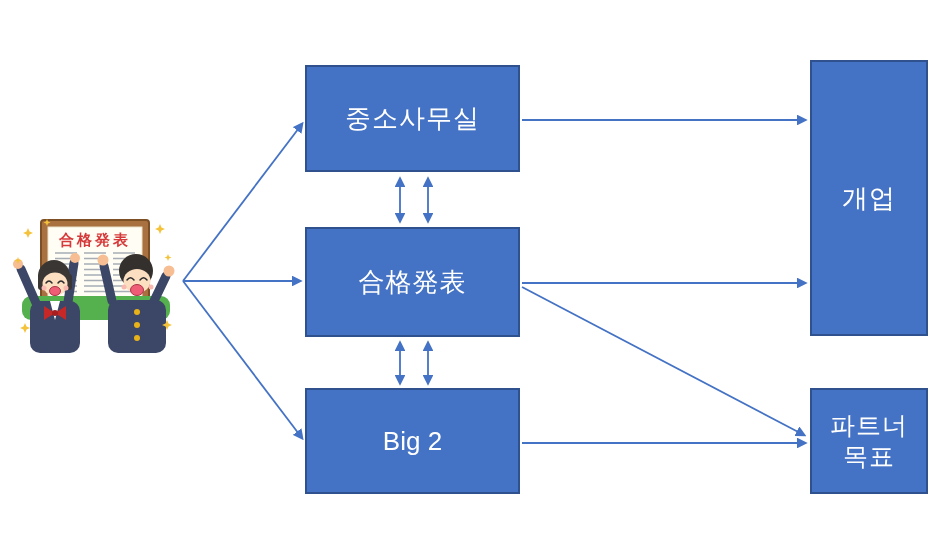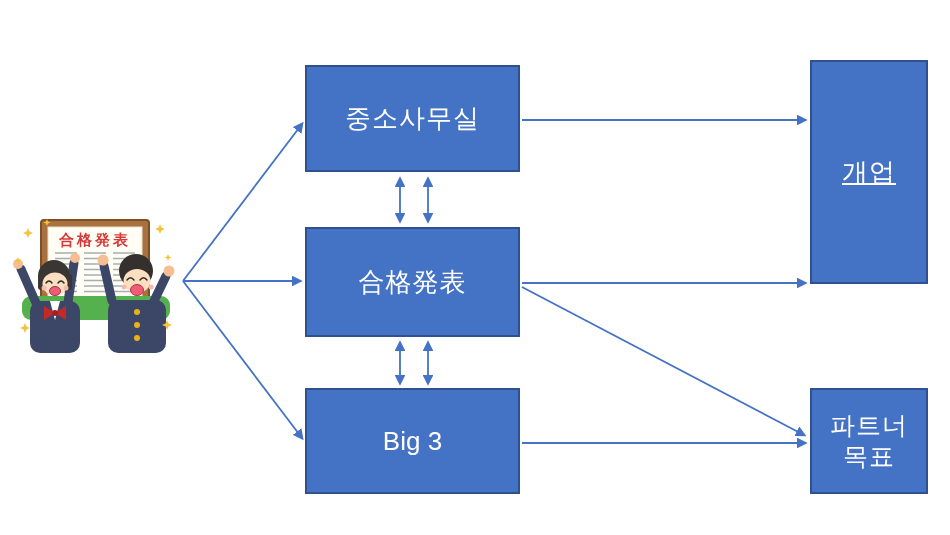--- a/index.html
+++ b/index.html
@@ -15,21 +15,21 @@
     background:#4472C4;
     border:2px solid #2F528F;
     box-sizing:border-box;
     display:flex;align-items:center;justify-content:center;
     color:#ffffff;font-size:26px;letter-spacing:1px;
     text-align:center;white-space:pre-line;line-height:1.25;
   }
   .node-small-office{left:305px;top:65px;width:215px;height:107px;}
   .node-local-midlarge{left:305px;top:227px;width:215px;height:110px;}
   .node-big4{left:305px;top:388px;width:215px;height:106px;letter-spacing:0;}
-  .node-open-practice{left:810px;top:60px;width:118px;height:224px;text-decoration:underline;}
+  .node-open-practice{left:810px;top:60px;width:118px;height:276px;}
   .node-partner-goal{left:810px;top:388px;width:118px;height:106px;font-size:25px;}
   .clipart{position:absolute;left:0;top:195px;width:200px;height:170px;}
 </style>
 </head>
 <body>
 
 <div class="stage">
 
   <svg class="arrow-layer" width="950" height="535" viewBox="0 0 950 535" xmlns="http://www.w3.org/2000/svg">
     <defs>
@@ -128,18 +128,18 @@
       <path d="M160,224 L161.5,227.5 L165,229 L161.5,230.5 L160,234 L158.5,230.5 L155,229 L158.5,227.5 Z"></path>
       <path d="M168,254 L169,256.5 L171.5,257.5 L169,258.5 L168,261 L167,258.5 L164.5,257.5 L167,256.5 Z"></path>
       <path d="M25,323 L26.5,326.5 L30,328 L26.5,329.5 L25,333 L23.5,329.5 L20,328 L23.5,326.5 Z"></path>
       <path d="M167,320 L168.5,323.5 L172,325 L168.5,326.5 L167,330 L165.5,326.5 L162,325 L165.5,323.5 Z"></path>
       <path d="M47,219 L48,221.5 L50.5,222.5 L48,223.5 L47,226 L46,223.5 L43.5,222.5 L46,221.5 Z"></path>
     </g>
   </svg>
 
   <div class="node node-small-office">중소사무실</div>
   <div class="node node-local-midlarge">合格発表</div>
-  <div class="node node-big4">Big 3</div>
+  <div class="node node-big4">Big 2</div>
   <div class="node node-open-practice">개업</div>
   <div class="node node-partner-goal">파트너
 목표</div>
 
 </div>
 
 </body></html>

